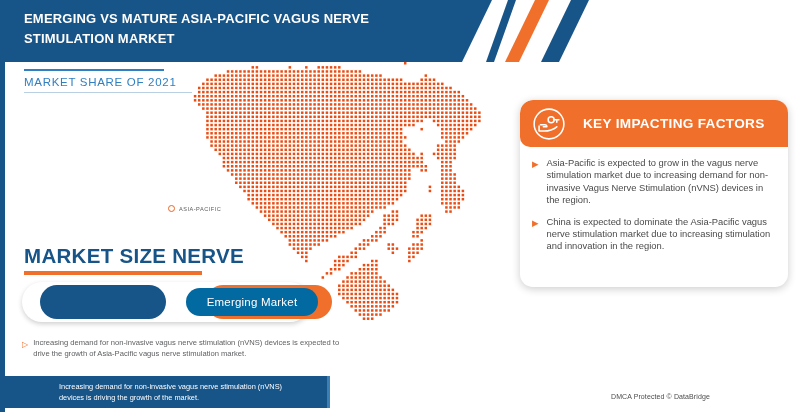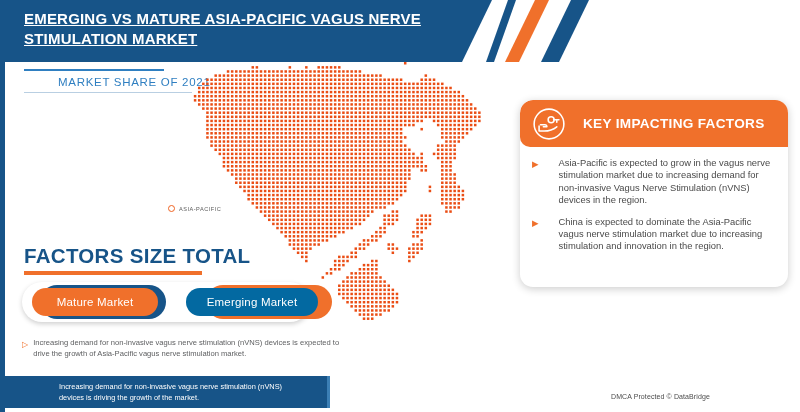--- a/index.html
+++ b/index.html
@@ -14,36 +14,36 @@
 
   
   .header{position:absolute;left:0;top:0;width:800px;height:62px;overflow:hidden;}
   .hdr-main{
     position:absolute;left:0;top:0;height:62px;width:492px;
     background:#175488;
     clip-path:polygon(0 0, 492px 0, 462px 62px, 0 62px);
   }
   .hdr-title{
     position:absolute;left:24px;top:9px;width:430px;
-    color:#ffffff;font-weight:bold;font-size:15px;line-height:20px;
-    letter-spacing:.2px;text-transform:uppercase;text-decoration:underline;
+    color:#ffffff;font-weight:bold;font-size:13px;line-height:20px;
+    letter-spacing:.2px;text-transform:uppercase;
   }
   .stripe{position:absolute;top:0;height:62px;}
   .s1{left:486px;width:30px;background:#175488;clip-path:polygon(22px 0,30px 0,8px 62px,0 62px);}
   .s2{left:505px;width:44px;background:#f0702b;clip-path:polygon(30px 0,44px 0,14px 62px,0 62px);}
   .s3{left:541px;width:48px;background:#175488;clip-path:polygon(30px 0,48px 0,18px 62px,0 62px);}
 
   .hdr-underline{position:absolute;left:24px;top:69px;width:140px;height:2px;background:#2f7fc1;}
 
   
   .left-rail{position:absolute;left:0;top:62px;width:5px;height:350px;background:#175488;}
 
   
   .ms-wrap{position:absolute;left:24px;top:76px;}
-  .ms-label{color:#2f7fc1;font-size:11.5px;letter-spacing:.7px;white-space:nowrap;margin-left:34px;}
+  .ms-label{color:#2f7fc1;font-size:11.5px;letter-spacing:.7px;white-space:nowrap;}
   .ms-rule{width:168px;height:1px;background:#b9cfe2;margin-top:4px;}
 
   
   .map{position:absolute;left:165px;top:62px;width:330px;height:260px;}
   .map svg{display:block;}
 
   .map-marker{position:absolute;left:168px;top:205px;display:flex;align-items:center;gap:4px;}
   .marker-dot{width:7px;height:7px;border-radius:50%;border:1.4px solid #ef6322;box-sizing:border-box;background:#fff;}
   .marker-text{font-size:5.6px;letter-spacing:.5px;color:#5b5b5b;}
 
@@ -90,21 +90,21 @@
   .kif-head{
     position:absolute;left:0;top:0;width:296px;height:47px;background:#f0702b;
     border-radius:13px 13px 10px 10px;
     display:flex;align-items:center;gap:8px;
   }
   .kif-icon{margin-left:12px;width:34px;height:34px;flex:0 0 auto;}
   .kif-title{color:#fff;font-weight:bold;font-size:13.6px;letter-spacing:.3px;margin-left:9px;}
   .kif-body{position:absolute;left:0;top:47px;width:268px;padding:10px 14px 0 12px;box-sizing:border-box;}
   .kif-item{display:flex;gap:8px;margin-bottom:9px;}
   .kif-arrow{flex:0 0 auto;color:#f0702b;font-size:8.5px;line-height:12px;margin-top:1px;}
-  .kif-text{color:#4a4a4a;font-size:9.4px;line-height:12.4px;margin-left:12px;}
+  .kif-text{color:#4a4a4a;font-size:9.4px;line-height:12.4px;}
 </style>
 </head>
 <body>
 
 <div id="root">
 
   <div class="header">
     <div class="hdr-main"></div>
     <div class="hdr-title">EMERGING VS MATURE ASIA-PACIFIC VAGUS NERVE STIMULATION MARKET</div>
     <div class="stripe s1"></div>
@@ -2365,27 +2365,26 @@
         <rect x="206.00" y="255.44" width="2.5" height="2.5" fill="#ea4d14"></rect>
       </svg>
   </div>
 
   <div class="map-marker">
     <span class="marker-dot"></span>
     <span class="marker-text">ASIA-PACIFIC</span>
   </div>
 
   <div class="mst-wrap">
-    <div class="mst-title">FACTORS SIZE TOTAL</div>
+    <div class="mst-title">MARKET SIZE NERVE</div>
     <div class="mst-rule"></div>
   </div>
 
   <div class="pill-bar">
     <div class="pill-back b1"></div>
-    <div class="pill p1">Mature Market</div>
     <div class="pill-back b2"></div>
     <div class="pill p2">Emerging Market</div>
   </div>
 
   <div class="note">
     <span class="note-arrow">▷</span>
     <span class="note-text">Increasing demand for non-invasive vagus nerve stimulation (nVNS) devices is expected to drive the growth of Asia-Pacific vagus nerve stimulation market.</span>
   </div>
 
   <div class="banner">

